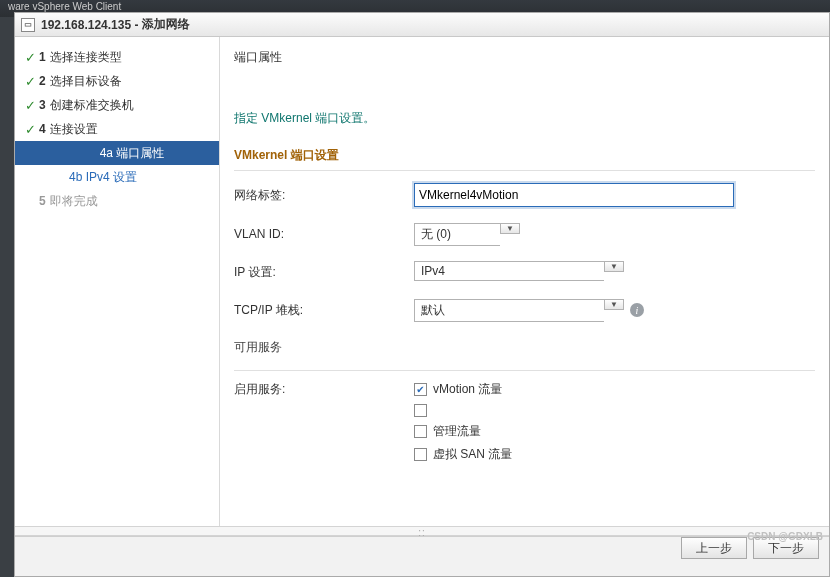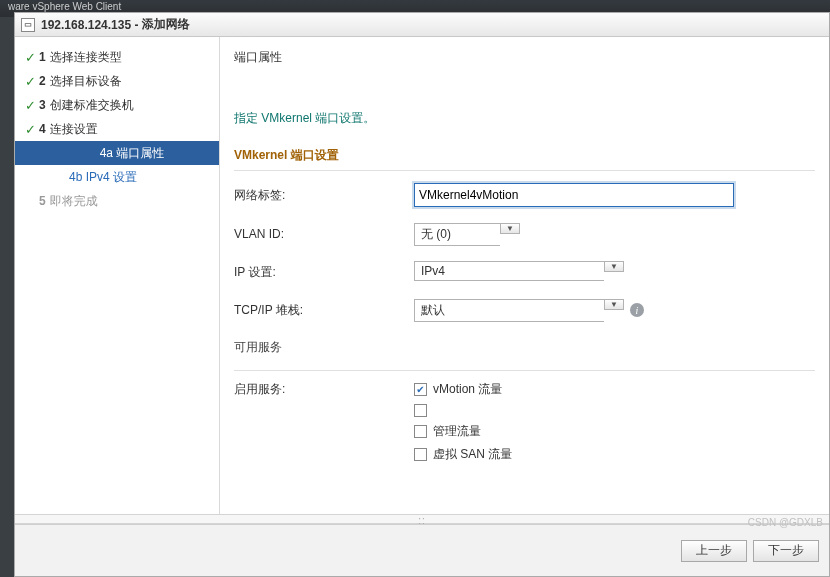--- a/index.html
+++ b/index.html
@@ -171,24 +171,24 @@
     display: inline-flex;
     align-items:center;
     justify-content:center;
     font-size: 10px;
     color: #2a6bb8;
     line-height: 1;
   }
   .dlg-footer {
     border-top: 1px solid #cfcfcf;
     background: #f2f2f2;
-    height: 52px;
+    height: 40px;
     display: flex;
     justify-content: flex-end;
-    align-items: center;
+    align-items: flex-start;
     padding: 0 10px;
     gap: 6px;
   }
   .btn {
     min-width: 66px;
     height: 22px;
     border: 1px solid #a8a8a8;
     background: linear-gradient(#fefefe,#e4e4e4);
     font-size: 12px;
     display: inline-flex;
@@ -202,23 +202,24 @@
     border-top:1px solid #d4d4d4;
     border-bottom:1px solid #d4d4d4;
     text-align:center;
     color:#aaa;
     font-size:10px;
     letter-spacing:1px;
   }
   .watermark {
     position: absolute;
     right: 6px;
-    bottom: 48px;
+    bottom: 34px;
     font-size: 10px;
     color: #c0c0c0;
+    font-weight: bold;
   }
 </style>
 </head>
 <body>
 
 <div class="top-bar">ware vSphere Web Client</div>
 
 <div class="dialog">
   <div class="dlg-title">
     <span class="vm-icon">▭</span>

